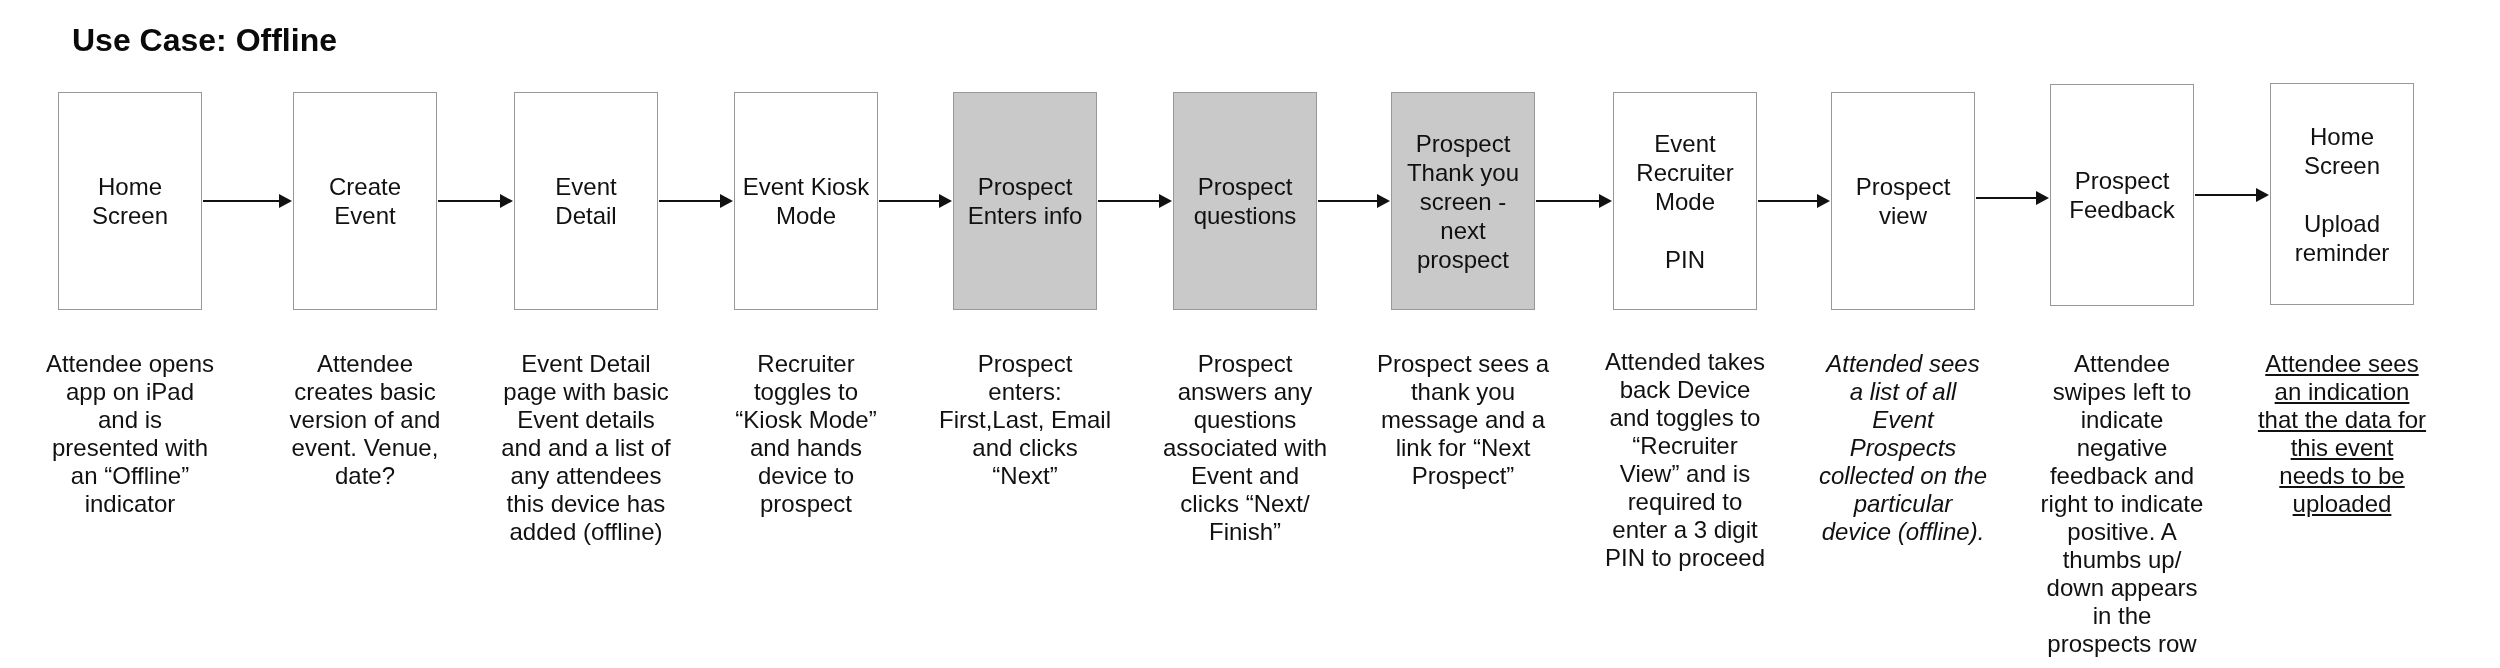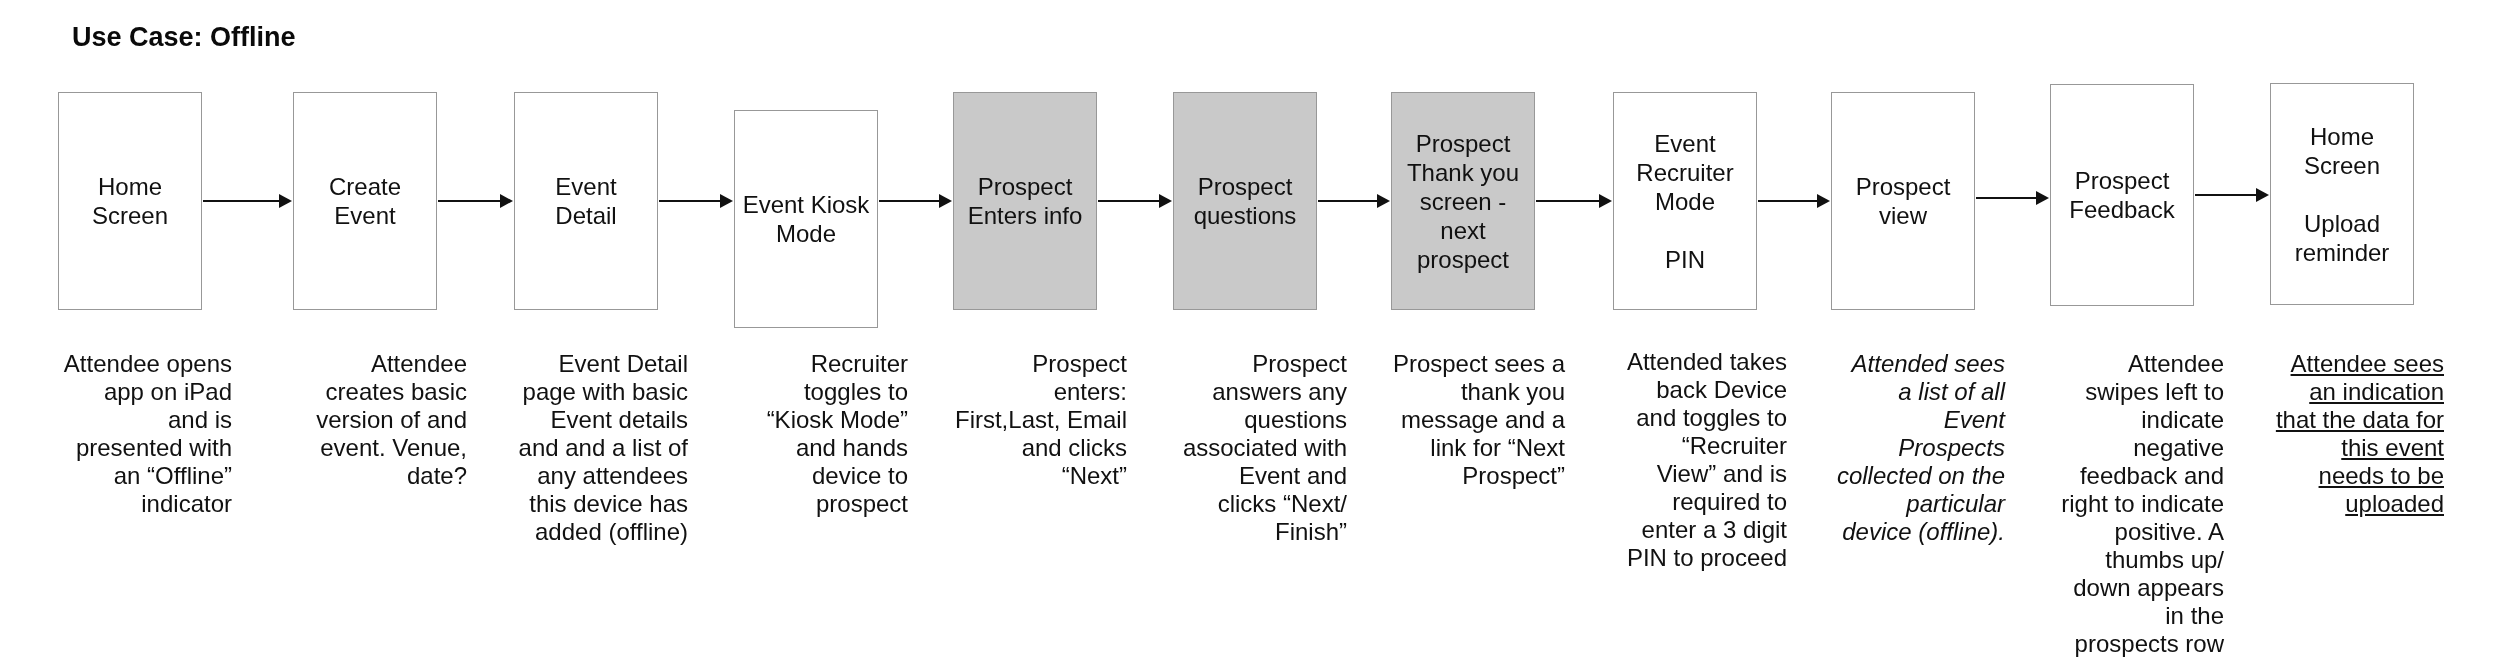--- a/index.html
+++ b/index.html
@@ -18,21 +18,21 @@
   .canvas {
     position: absolute;
     left: 0; top: 0;
     width: 2500px; height: 668px;
     background: #ffffff;
   }
   .title {
     position: absolute;
     left: 72px;
     top: 22px;
-    font-size: 27px;
+    font-size: 32px;
     font-weight: bold;
     letter-spacing: 0px;
     white-space: nowrap;
     color: #0a0a0a;
   }
   .stage { position: absolute; }
   .flow-box {
     position: absolute;
     box-sizing: border-box;
     border: 1px solid #989898;
@@ -45,21 +45,21 @@
   .flow-box .box-label {
     font-size: 24px;
     line-height: 29px;
     white-space: pre-line;
     color: #111111;
   }
   .flow-desc {
     position: absolute;
     font-size: 24px;
     line-height: 28px;
-    text-align: right;
+    text-align: center;
     white-space: pre-line;
     color: #111111;
   }
   .arrow {
     position: absolute;
     height: 14px;
   }
   .arrow .arrow-line {
     position: absolute;
     left: 0;
@@ -117,21 +117,21 @@
     <div class="flow-desc" style="left: 484px; top: 350px; width: 204px;">Event Detail
 page with basic
 Event details
 and and a list of
 any attendees
 this device has
 added (offline)</div>
   </div>
 
   <div class="stage">
-    <div class="flow-box" style="left: 734px; top: 92px; width: 144px; height: 218px; background: rgb(255, 255, 255); border-color: rgb(152, 152, 152); margin-top: 18px;">
+    <div class="flow-box" style="left: 734px; top: 92px; width: 144px; height: 218px; background: rgb(255, 255, 255); border-color: rgb(152, 152, 152);">
       <span class="box-label">Event Kiosk
 Mode</span>
     </div>
     <div class="flow-desc" style="left: 704px; top: 350px; width: 204px;">Recruiter
 toggles to
 “Kiosk Mode”
 and hands
 device to
 prospect</div>
   </div>

